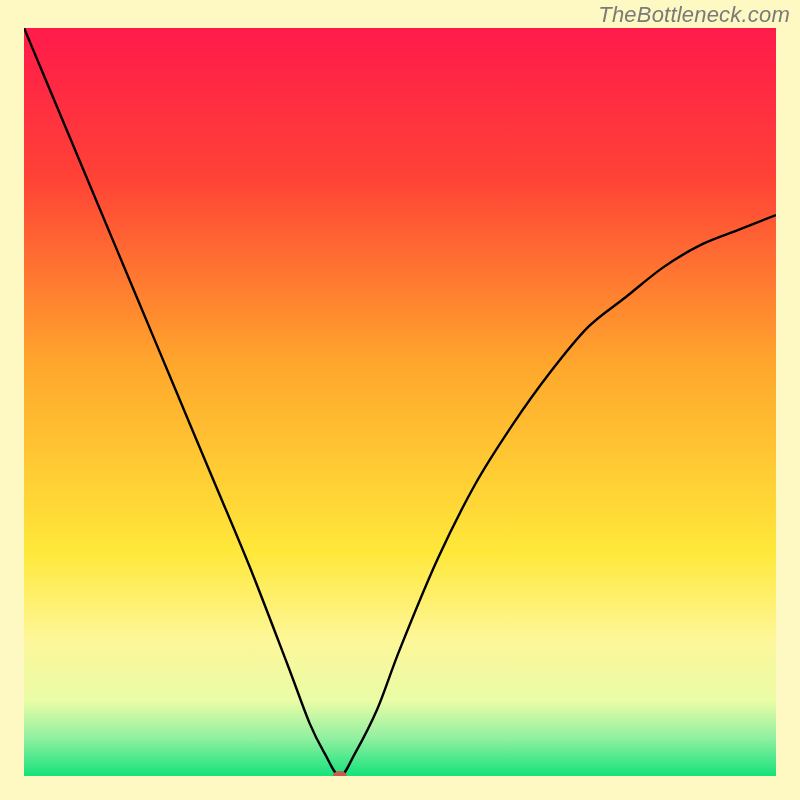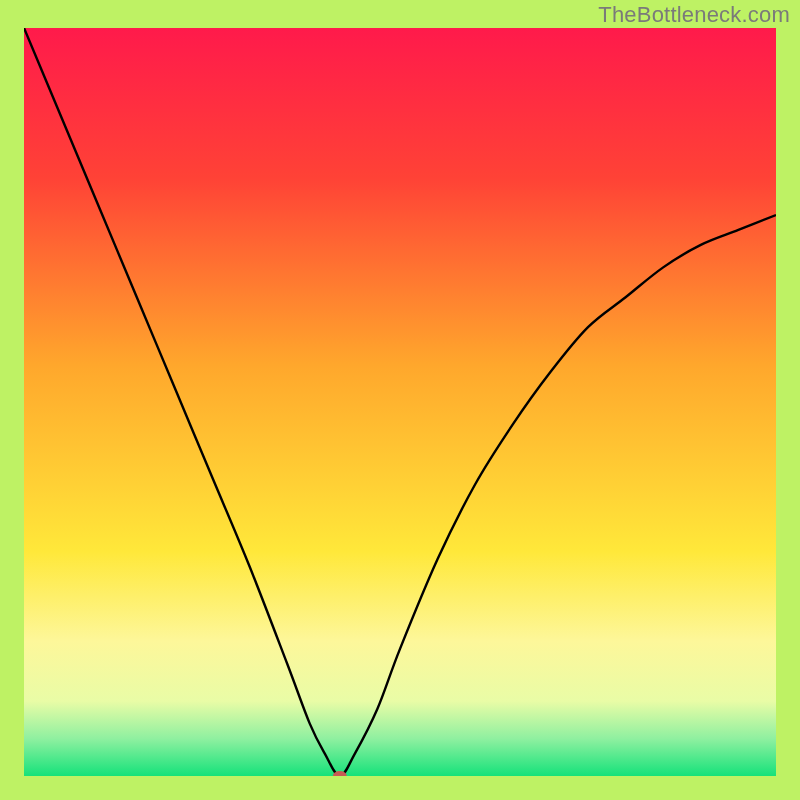--- a/index.html
+++ b/index.html
@@ -8,21 +8,22 @@
     width: 800px;
     height: 800px;
     background: #000;
     font-family: Arial, Helvetica, sans-serif;
     overflow: hidden;
   }
   .frame {
     position: relative;
     width: 800px;
     height: 800px;
-    background: #bef264;
+    background: #fef9c3;
+    font-style: italic;
   }
   .watermark {
     position: absolute;
     top: 2px;
     right: 10px;
     color: #7a7a7a;
     font-size: 22px;
     font-weight: 500;
     letter-spacing: 0.2px;
     z-index: 5;

